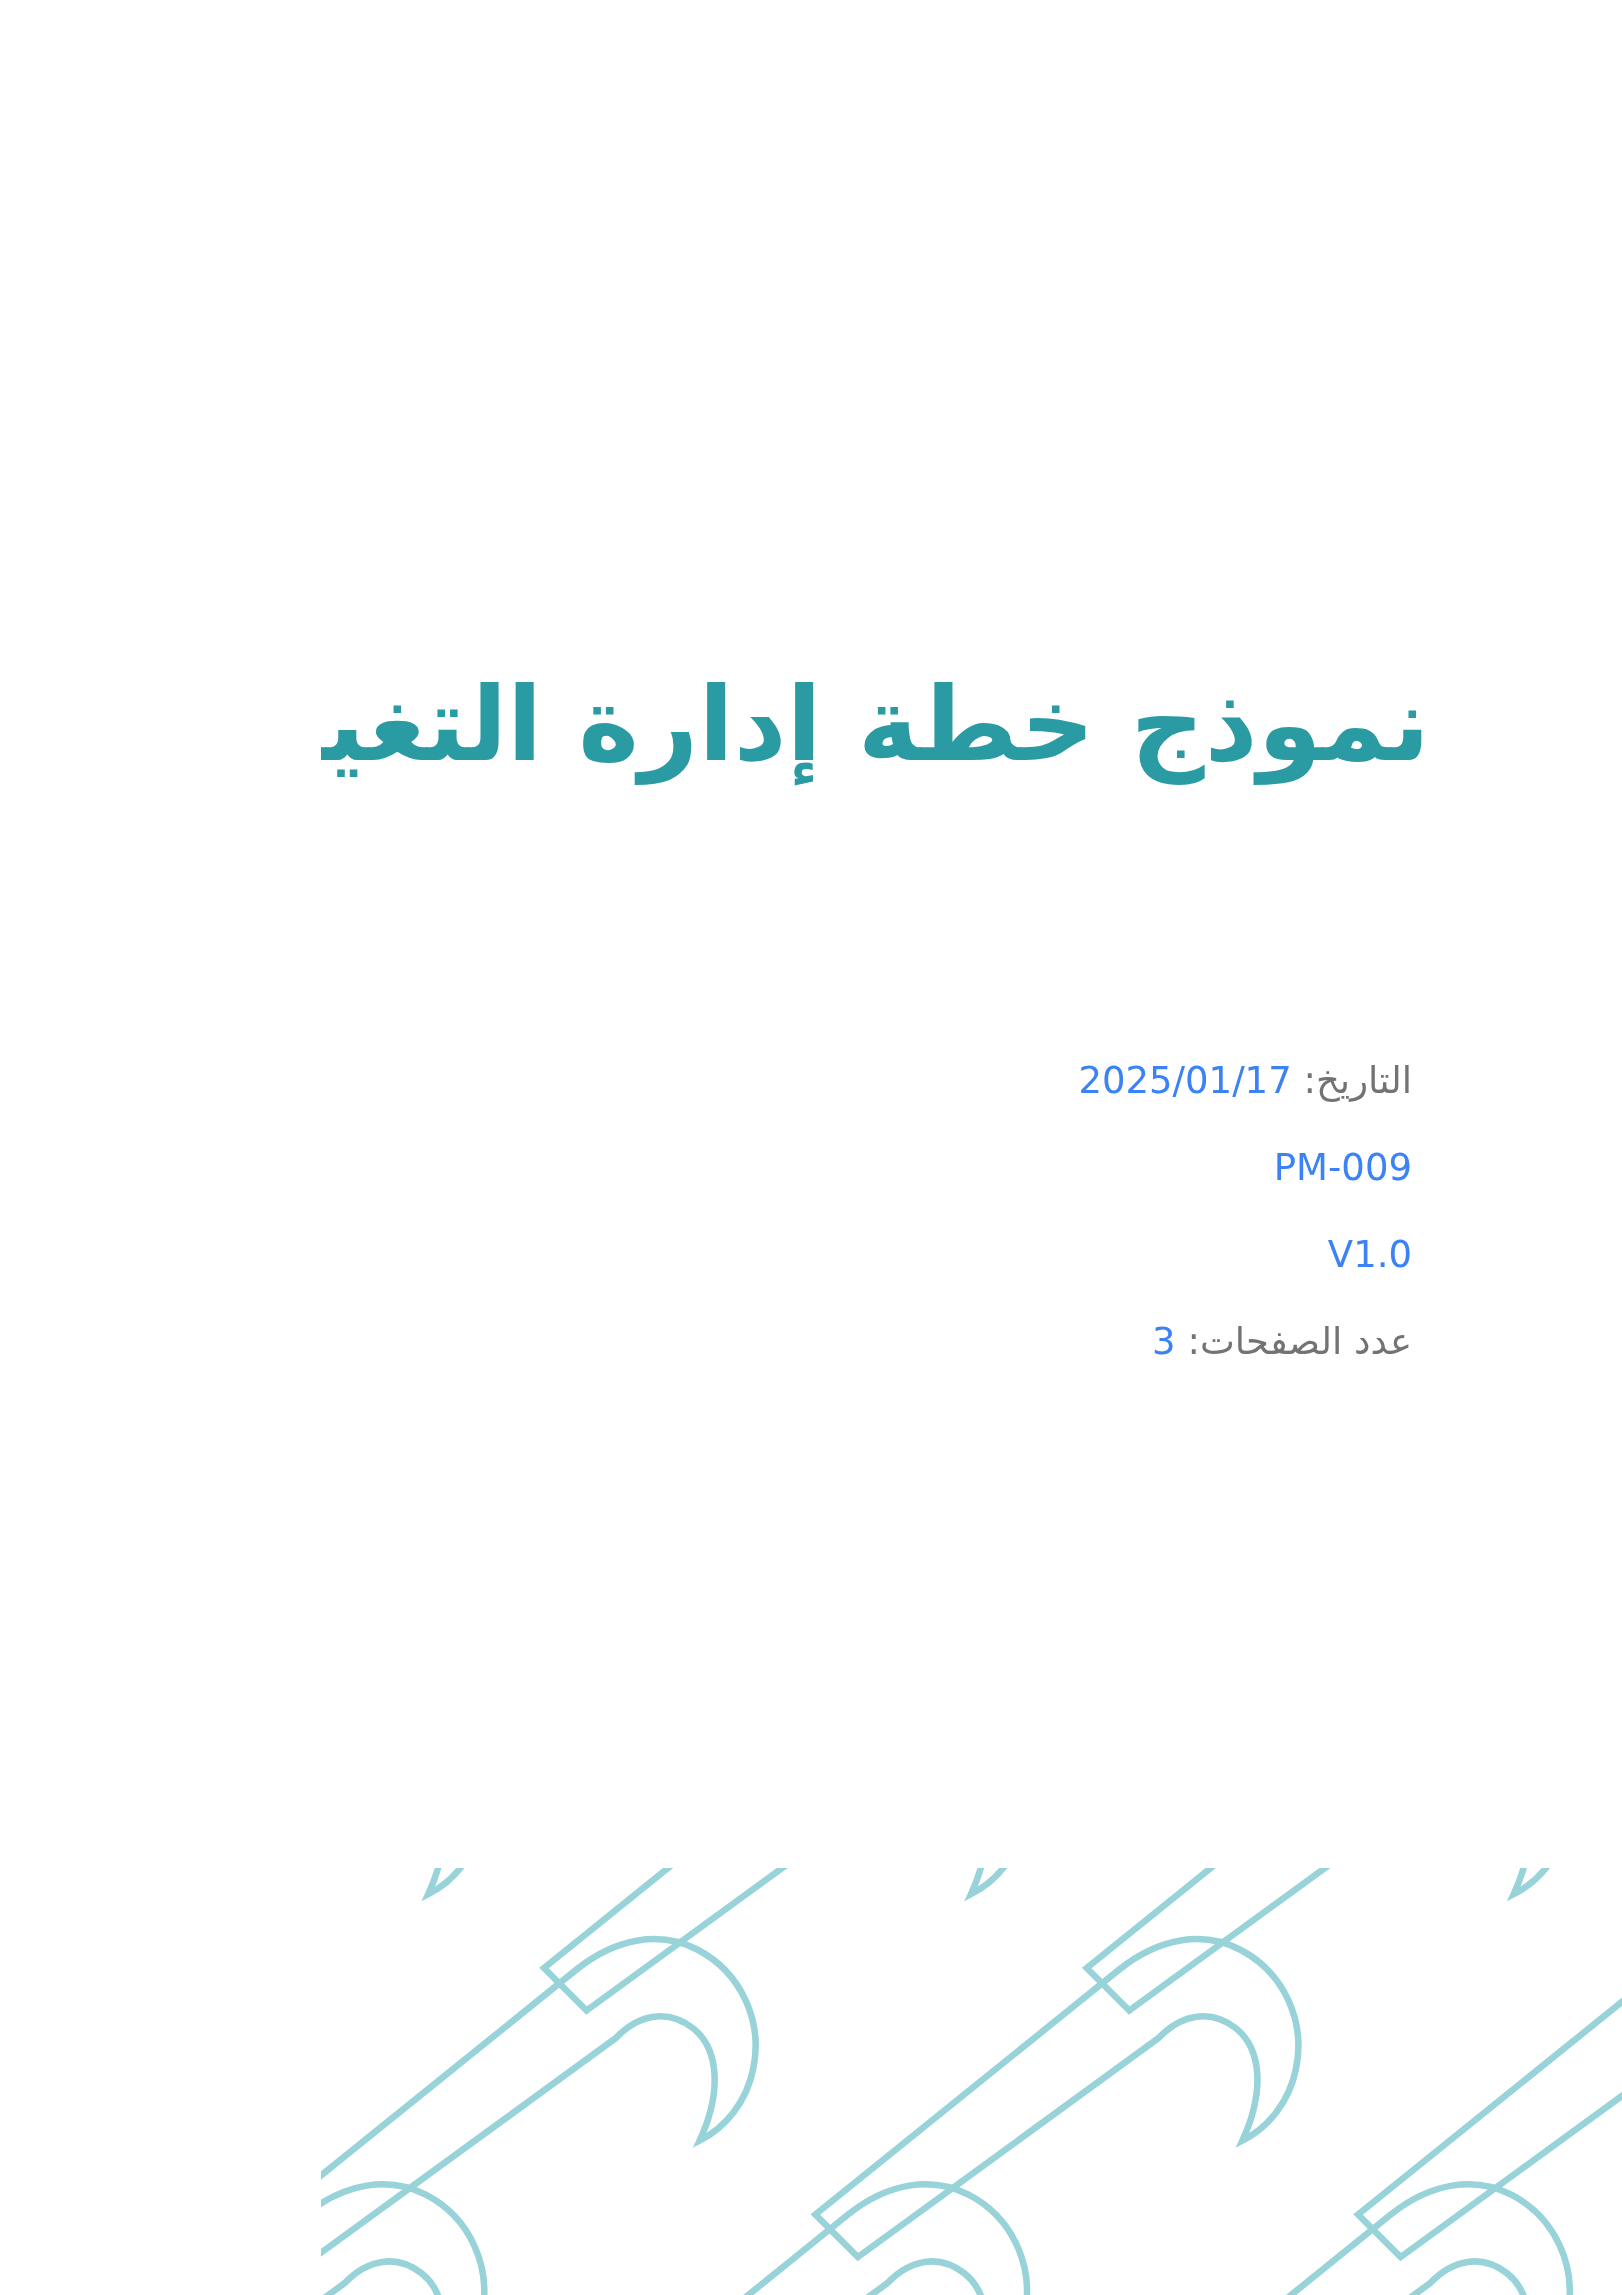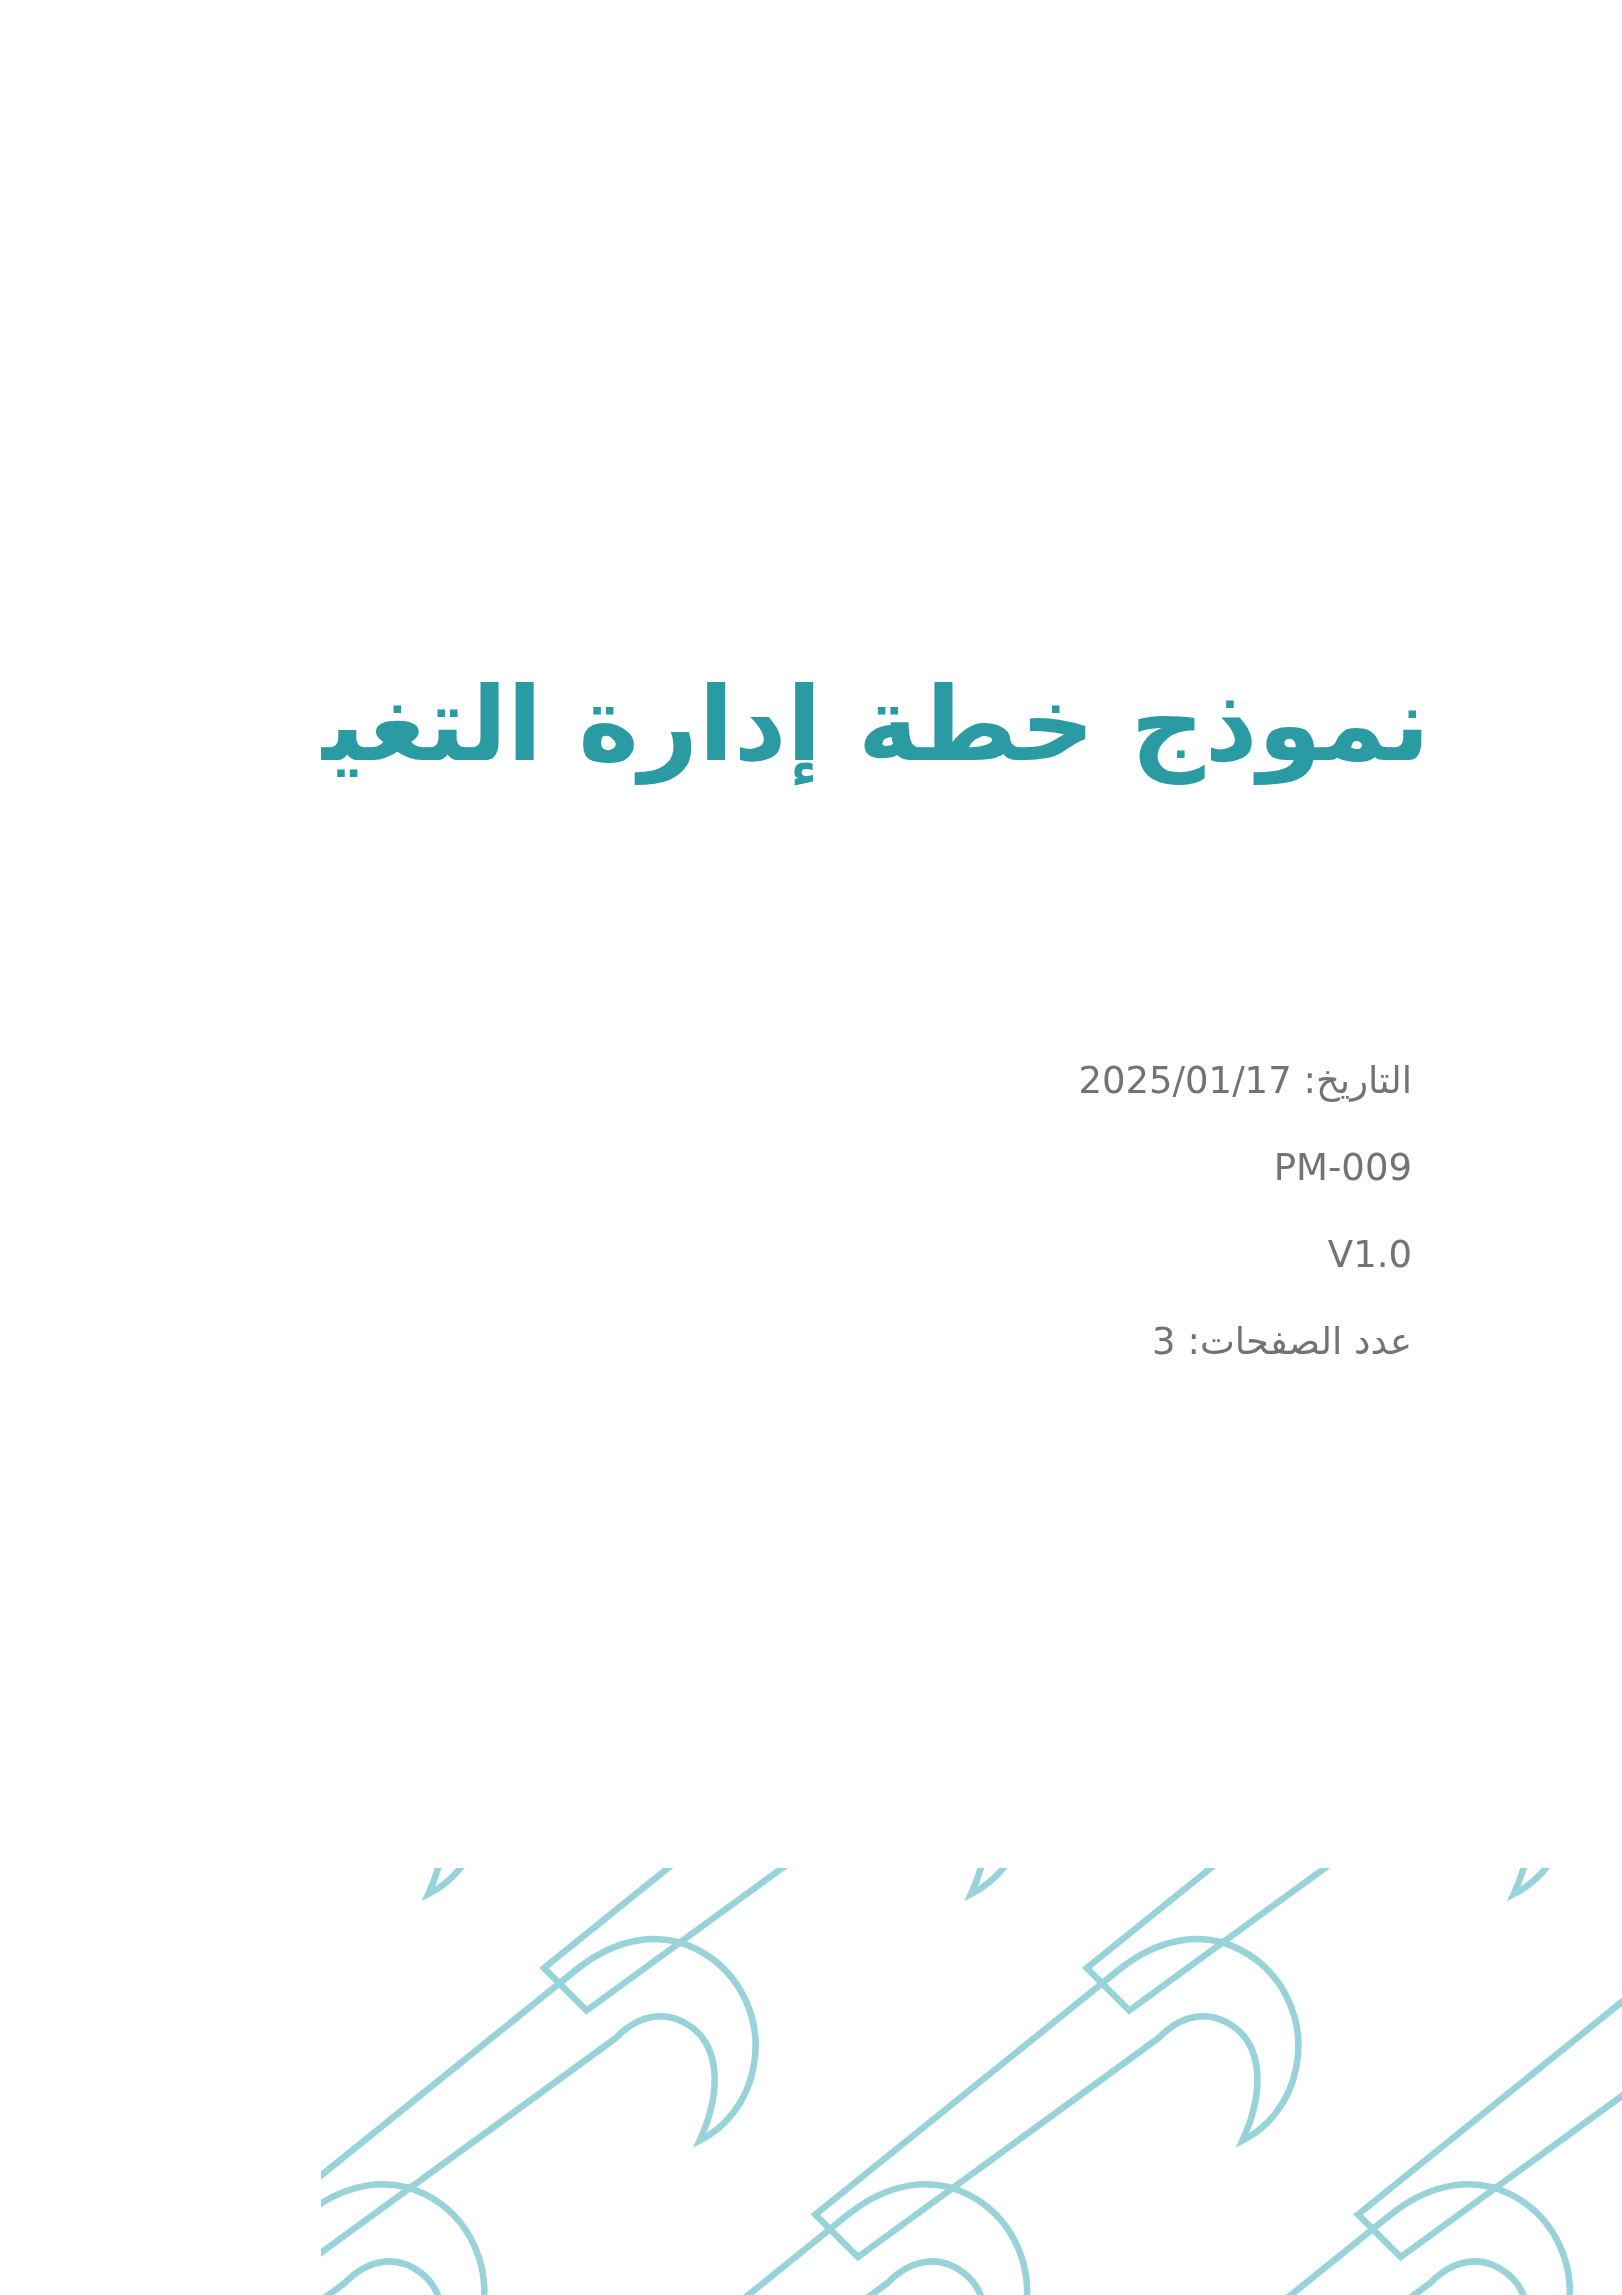--- a/index.html
+++ b/index.html
@@ -51,21 +51,21 @@
     justify-content: flex-start;
     align-items: baseline;
     column-gap: 11.8px;
     height: 87px;
     line-height: 87px;
     font-size: 37px;
     color: #6b6b6e;
     font-weight: normal;
   }
   .meta-label { color: #737373; }
-  .meta-value { color: #737373; }
+  .meta-value { color: #3b82f6; }
 
   
   .pattern-wrap {
     position: absolute;
     left: 0;
     top: 1868px;
     width: 1623px;
     height: 427px;
     overflow: hidden;
     pointer-events: none;

